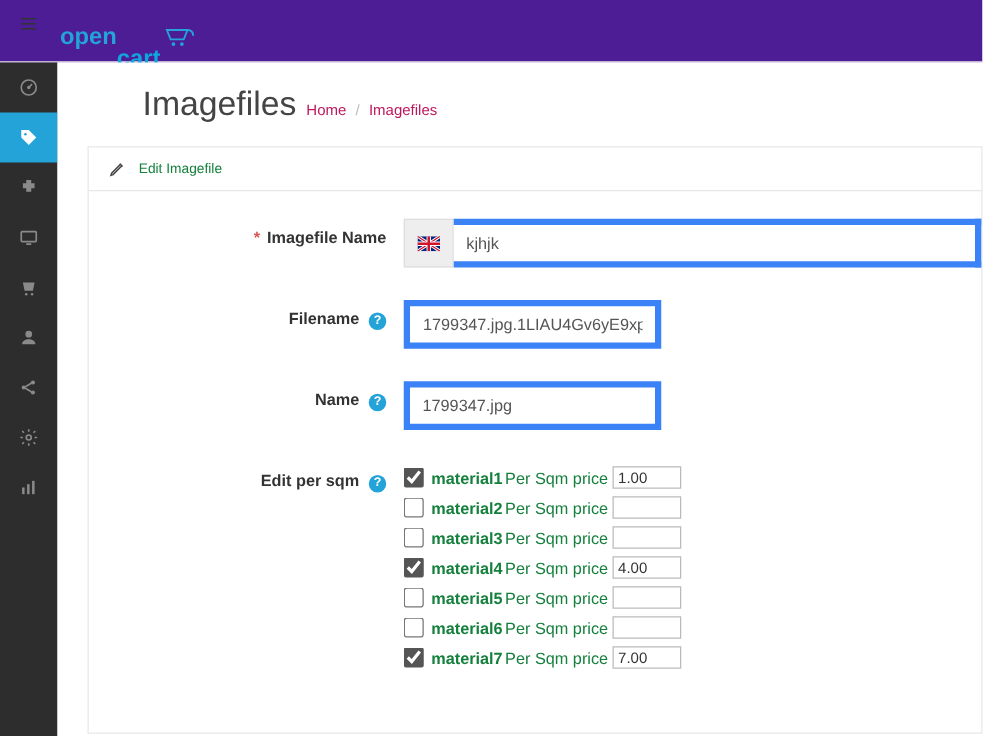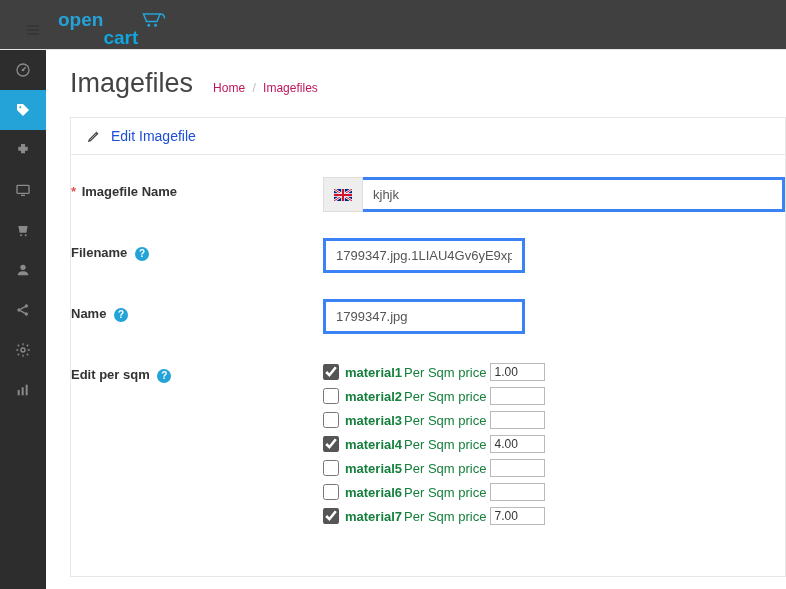--- a/index.html
+++ b/index.html
@@ -1,53 +1,53 @@
 <!DOCTYPE html>
 <html><head>
 <meta charset="utf-8">
 <style>
 * { box-sizing: border-box; margin: 0; padding: 0; }
 body { font-family: -apple-system, "Helvetica Neue", Arial, sans-serif; font-size: 13px; color: #444; background: #fff; width: 786px; height: 589px; overflow: hidden; }
 
 
-.header { height: 50px; background: #404040; border-bottom: 1px solid #e5e5e5; display: flex; align-items: flex-end; padding: 0 14px; }
+.header { height: 50px; background: #4c1d95; border-bottom: 1px solid #e5e5e5; display: flex; align-items: flex-start; padding: 0 4px; }
 .menu-toggle { width: 38px; height: 38px; display: flex; align-items: center; justify-content: center; cursor: pointer; color: #333; font-size: 18px; }
 .logo { margin-left: 6px; display: flex; align-items: center; color: #24a3d8; font-size: 19px; font-weight: 600; }
 .logo .o1 { color: #24a3d8; }
 .logo .cart { color: #10a5dd; margin-top: 37px; }
 .logo svg { margin-left: 4px; }
 
 
 .sidebar { position: absolute; left: 0; top: 50px; bottom: 0; width: 46px; background: #2d2d2d; display: flex; flex-direction: column; }
 .s-item { height: 40px; display: flex; align-items: center; justify-content: center; color: #8a8a8a; cursor: pointer; }
 .s-item.active { background: #24a3d8; color: #fff; }
 .s-item svg { width: 16px; height: 16px; }
 
 
 .content { position: absolute; left: 46px; top: 50px; right: 0; bottom: 0; padding: 18px 0 0 24px; background: #fff; }
-.page-head { display: flex; align-items: baseline; gap: 20px; margin-bottom: 18px; }
+.page-head { display: flex; align-items: baseline; gap: 8px; margin-bottom: 18px; margin-left: 44px; }
 .page-title { font-size: 27px; font-weight: 300; color: #444; }
 .breadcrumb { font-size: 12px; color: #888; }
 .breadcrumb a { color: #be185d; text-decoration: none; }
 .breadcrumb .sep { color: #bbb; margin: 0 4px; }
 
 .panel { border: 1px solid #e7e7e7; }
-.panel-head { border-bottom: 1px solid #e7e7e7; padding: 10px 16px; display: flex; align-items: center; gap: 10px; color: #1d4ed8; font-size: 14px; }
+.panel-head { border-bottom: 1px solid #e7e7e7; padding: 10px 16px; display: flex; align-items: center; gap: 10px; color: #15803d; font-size: 11px; }
 .panel-head svg { width: 14px; height: 14px; }
 .panel-body { padding: 22px 0 22px 0; }
 
 .form-row { display: flex; align-items: flex-start; margin-bottom: 26px; }
-.form-label { width: 252px; text-align: left; padding-right: 28px; padding-top: 7px; font-size: 13px; color: #333; font-weight: 600; }
+.form-label { width: 252px; text-align: right; padding-right: 14px; padding-top: 7px; font-size: 13px; color: #333; font-weight: 600; }
 .form-label .req { color: #d9534f; margin-right: 2px; }
 .help { display: inline-flex; align-items: center; justify-content: center; width: 14px; height: 14px; background: #24a3d8; color: #fff; border-radius: 50%; font-size: 10px; font-weight: bold; margin-left: 4px; cursor: help; }
 .form-input-wrap { flex: 1; }
 
 .input-group { display: flex; }
 .addon { border: 1px solid #ddd; background: #eee; padding: 7px 10px; display: flex; align-items: center; font-size: 12px; }
-.text-input { flex: 1; border: 3px solid #3b82f6; padding: 7px 10px; font-size: 13px; color: #555; outline: none; }
+.text-input { flex: 1; border: 5px solid #3b82f6; padding: 7px 10px; font-size: 13px; color: #555; outline: none; }
 .input-group .text-input { border-left: none; }
 
 .material-row { display: flex; align-items: center; height: 24px; }
 .material-row input[type=checkbox] { width: 16px; height: 16px; margin-right: 6px; accent-color: #555; cursor: pointer; }
 .material-row .mname { font-weight: 700; color: #15803d; }
 .material-row .suffix { color: #15803d; margin: 0 4px 0 2px; }
 .material-row .price-input { width: 55px; border: 1px solid #bbb; font-size: 12px; padding: 1px 3px; color: #333; }
 </style>
 </head>
 <body>

